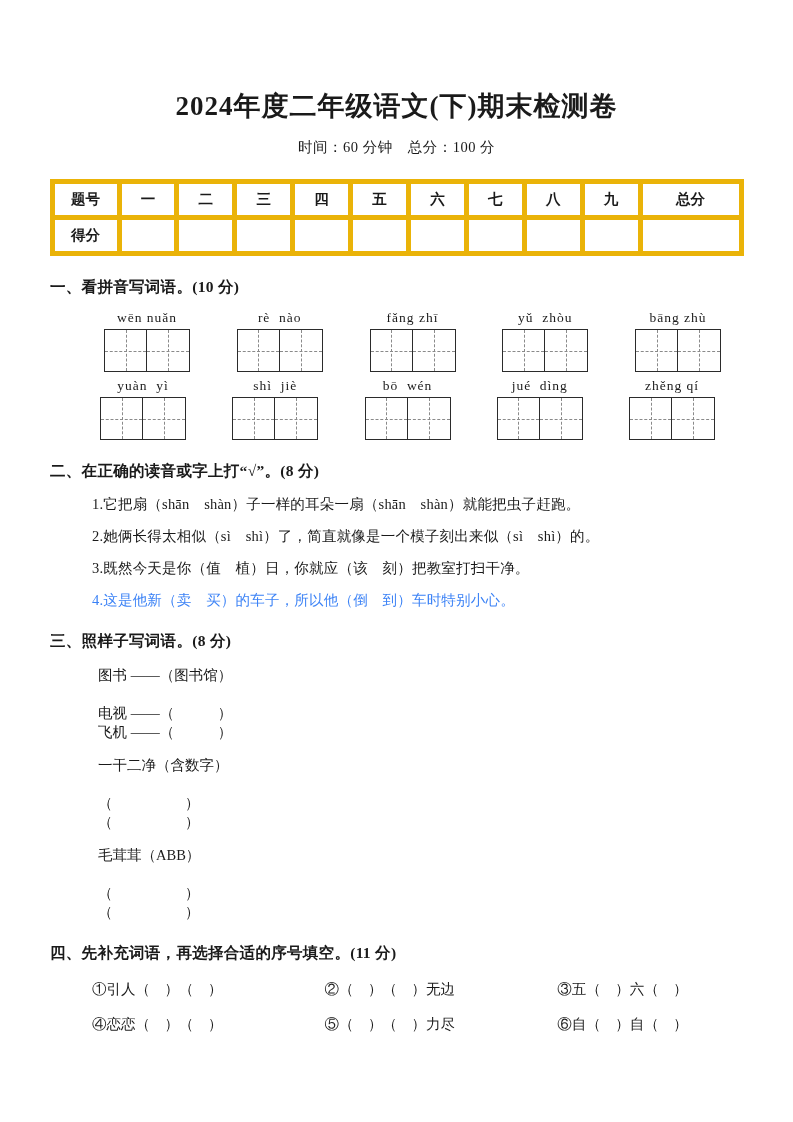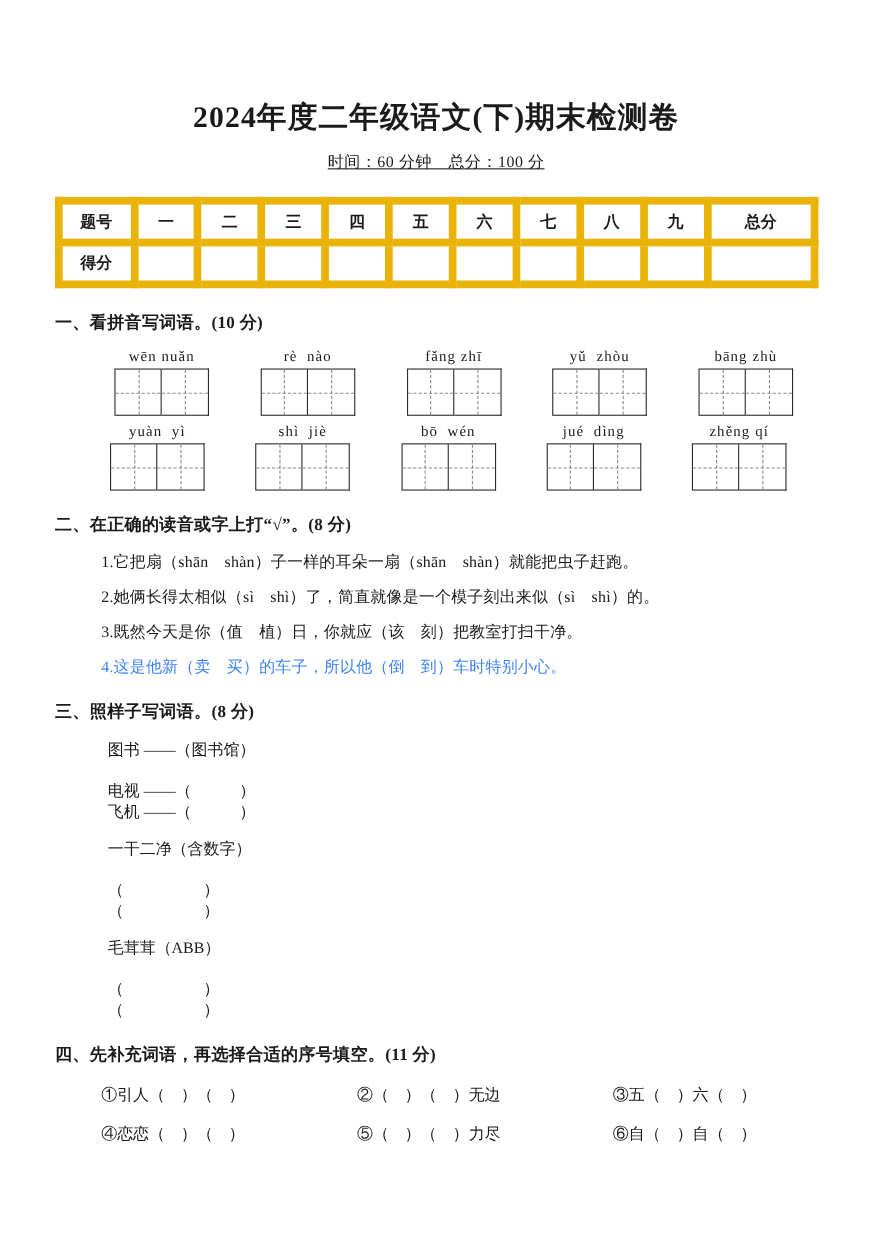--- a/index.html
+++ b/index.html
@@ -28,30 +28,29 @@
     font-weight: bold;
     letter-spacing: 1px;
     margin-top: 88px;
     font-family: "Liberation Serif", "DejaVu Serif", serif;
   }
   .subtitle {
     text-align: center;
     font-size: 14.5px;
     margin-top: 14px;
     letter-spacing: 0.5px;
-    text-decoration: underline;
   }
   
   .score-table {
     margin: 22px auto 0 auto;
     border-collapse: collapse;
     width: 694px;
   }
   .score-table td {
-    border: 7px solid #eab308;
+    border: 5px solid #eab308;
     height: 31px;
     text-align: center;
     font-size: 14.5px;
     font-weight: bold;
     padding: 0;
   }
   .score-table td.label {
     width: 62px;
   }
   

